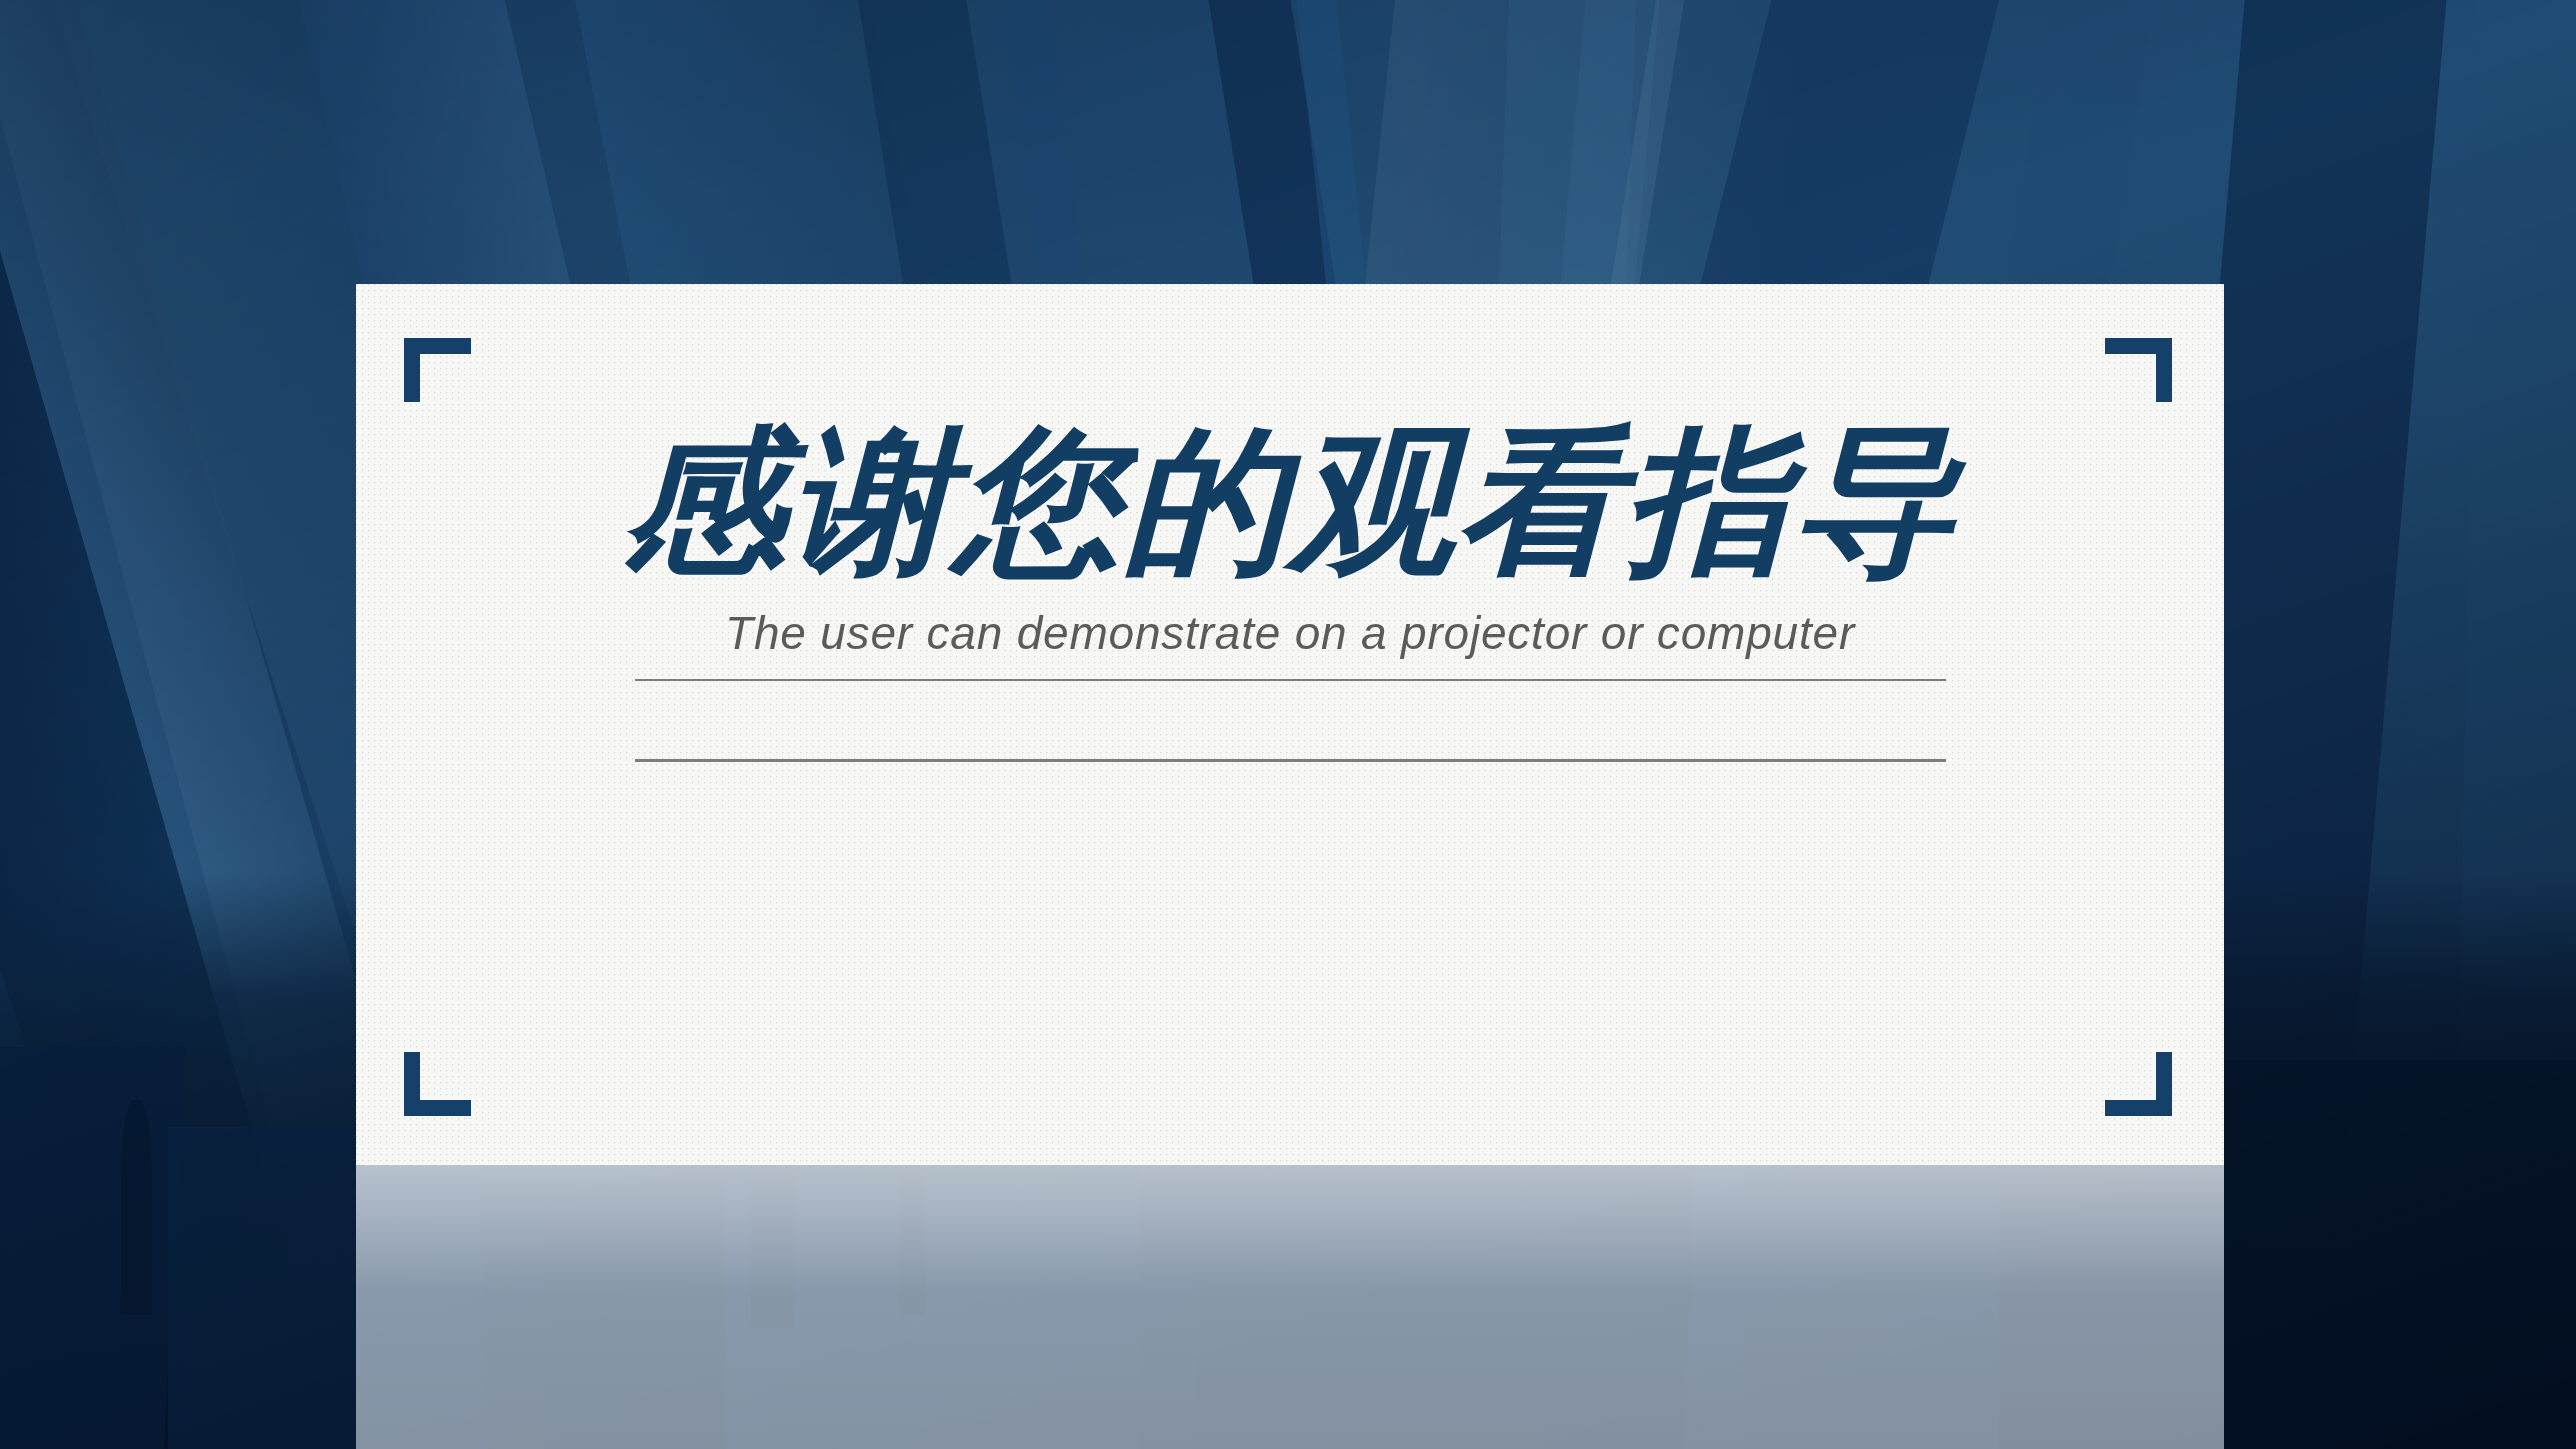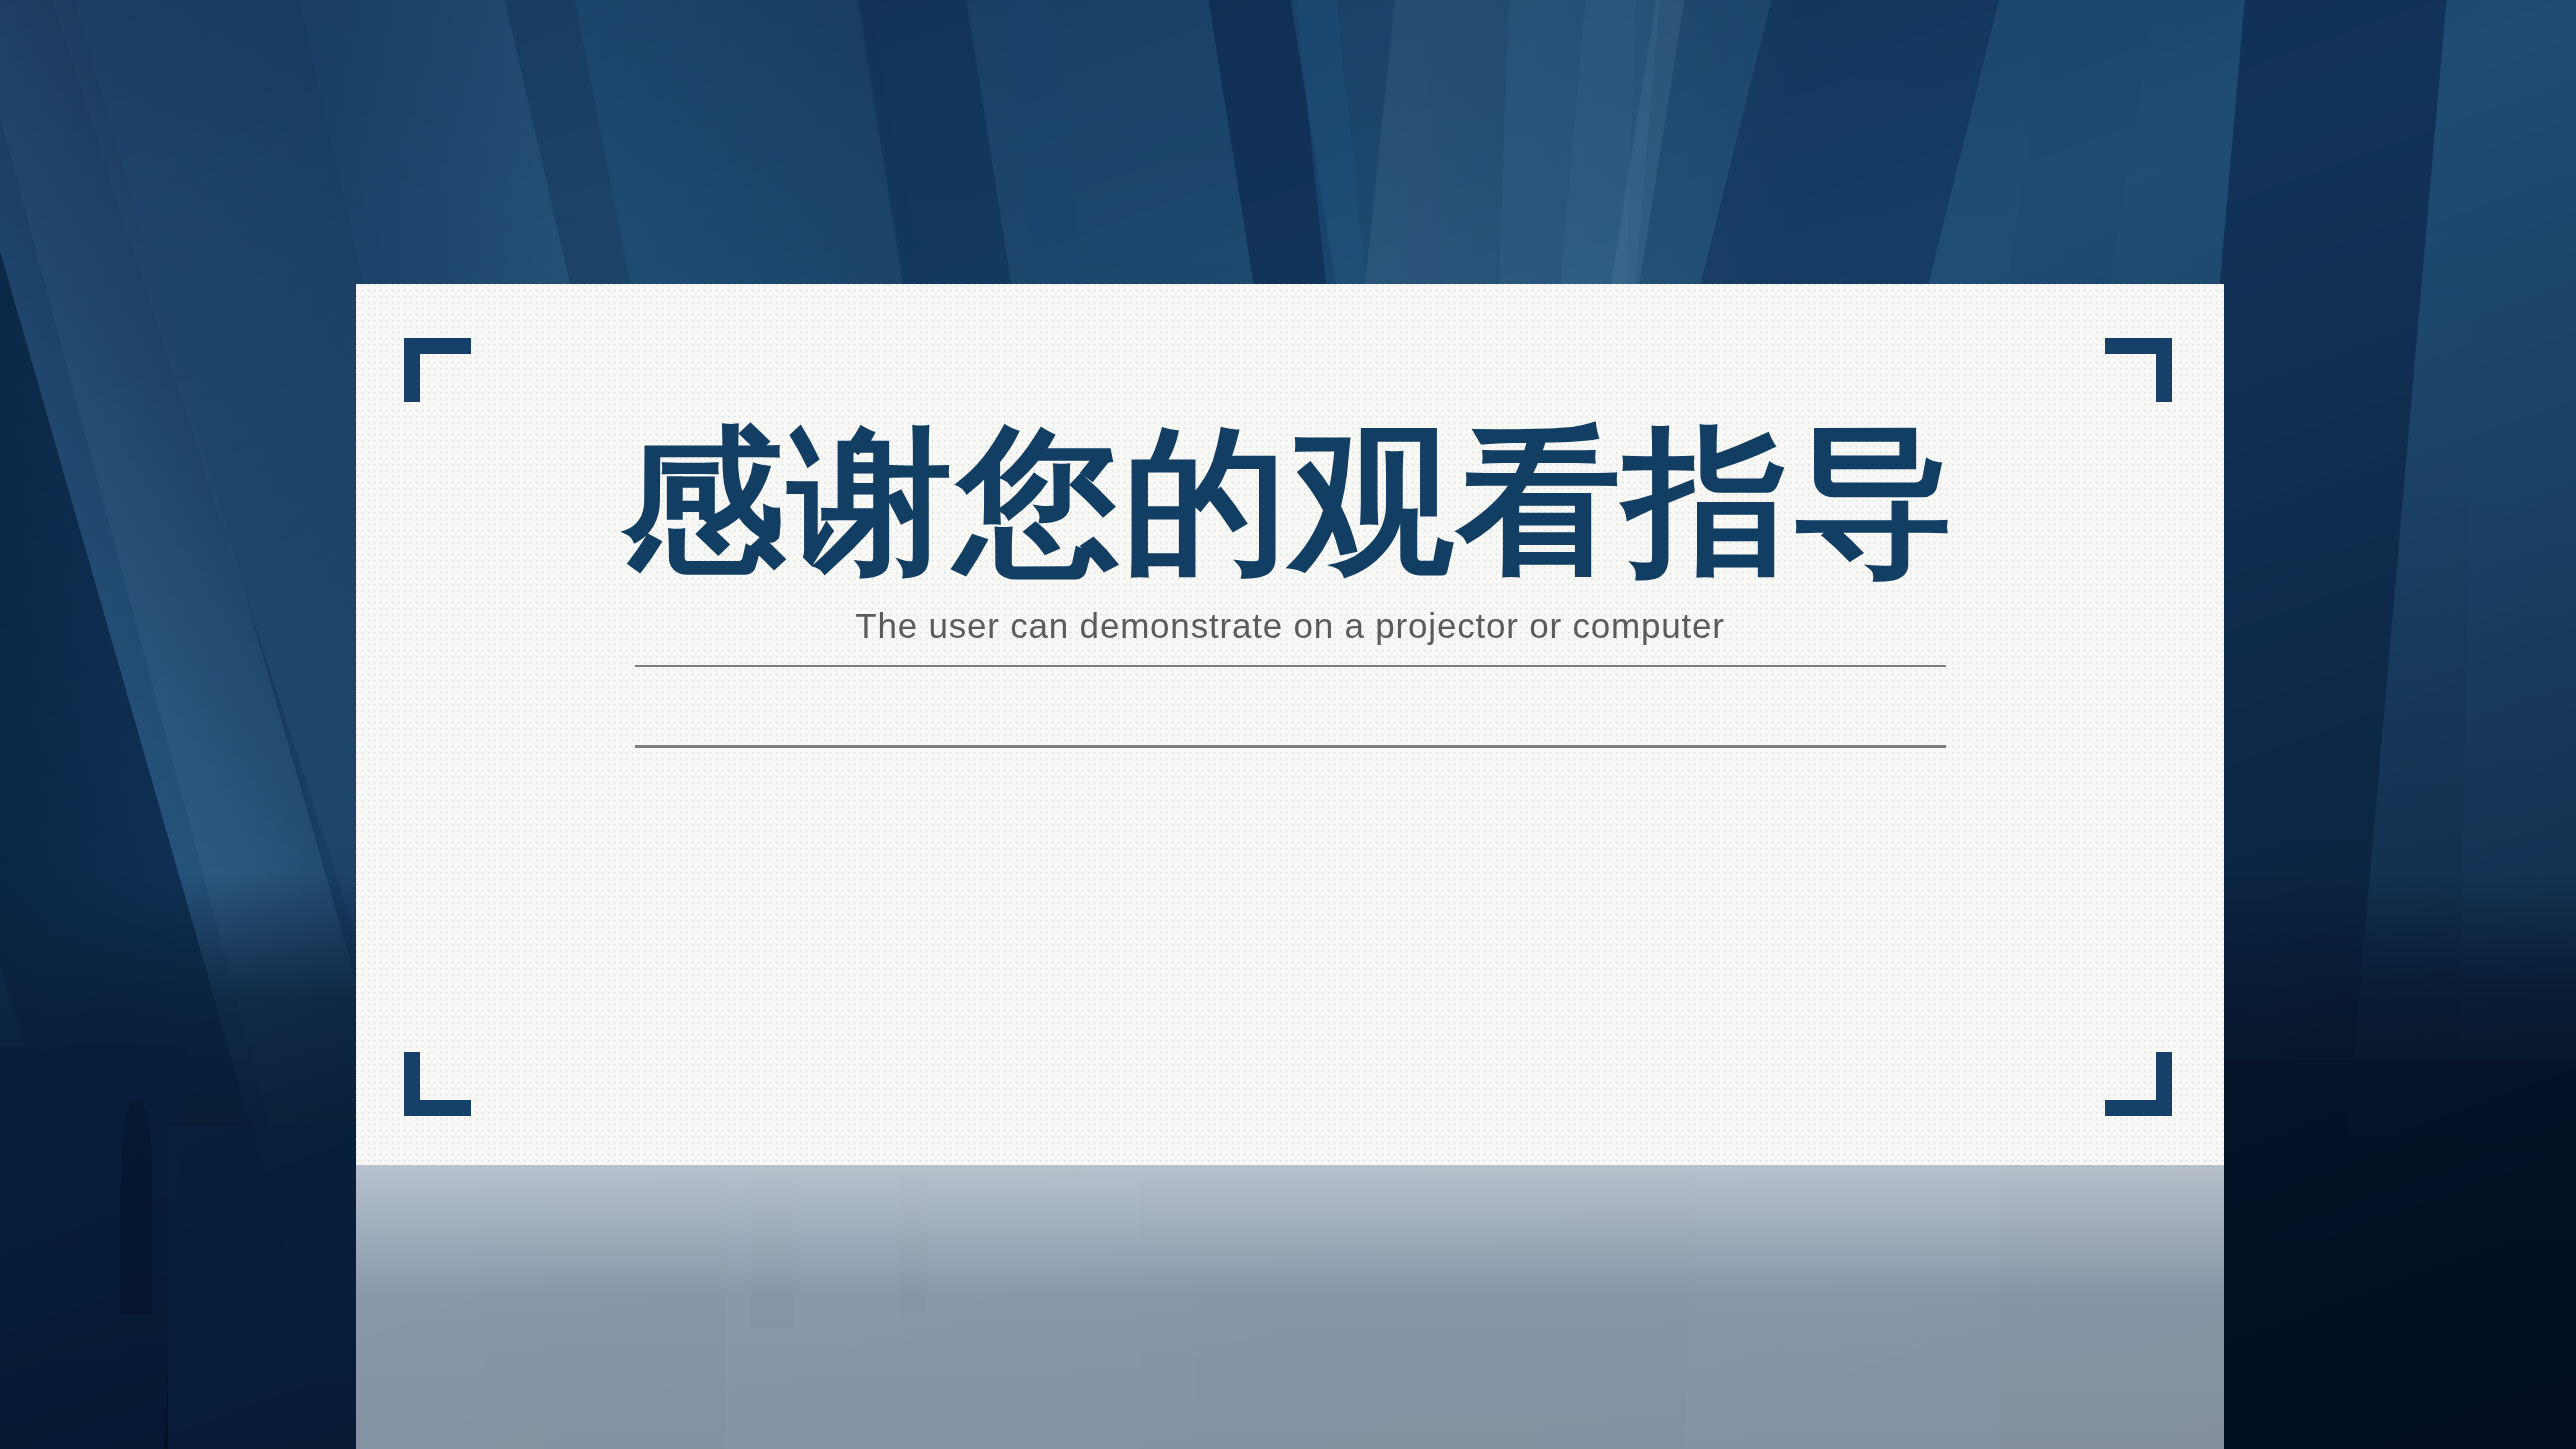--- a/index.html
+++ b/index.html
@@ -8,20 +8,21 @@
     width:2576px; height:1449px;
     overflow:hidden;
     background:#0d3256;
     font-family:"Liberation Sans", sans-serif;
   }
 
   #slide {
     position:relative;
     width:2576px; height:1449px;
     overflow:hidden;
+    font-style:italic;
   }
 
   
   .bg-photo {
     position:absolute; inset:0;
     background:
       linear-gradient(185deg,#2a5d86 0%, #2d6189 22%, #27577e 48%, #1d4a72 70%, #143a60 100%);
     overflow:hidden;
   }
   .bg-photo::after{
@@ -139,21 +140,21 @@
     line-height:1.0;
     letter-spacing:2.7px;
     color:#123e63;
     white-space:nowrap;
     transform:scaleX(1.04);
   }
 
   .subtitle {
     margin-top:25.5px;
     font-family:"Liberation Sans", sans-serif;
-    font-size:35px;
+    font-size:46px;
     font-weight:400;
     letter-spacing:0.8px;
     color:#5b5b5b;
     white-space:nowrap;
   }
 
   .rule {
     height:2.7px;
     width:1311px;
     background:#7d7d7d;

